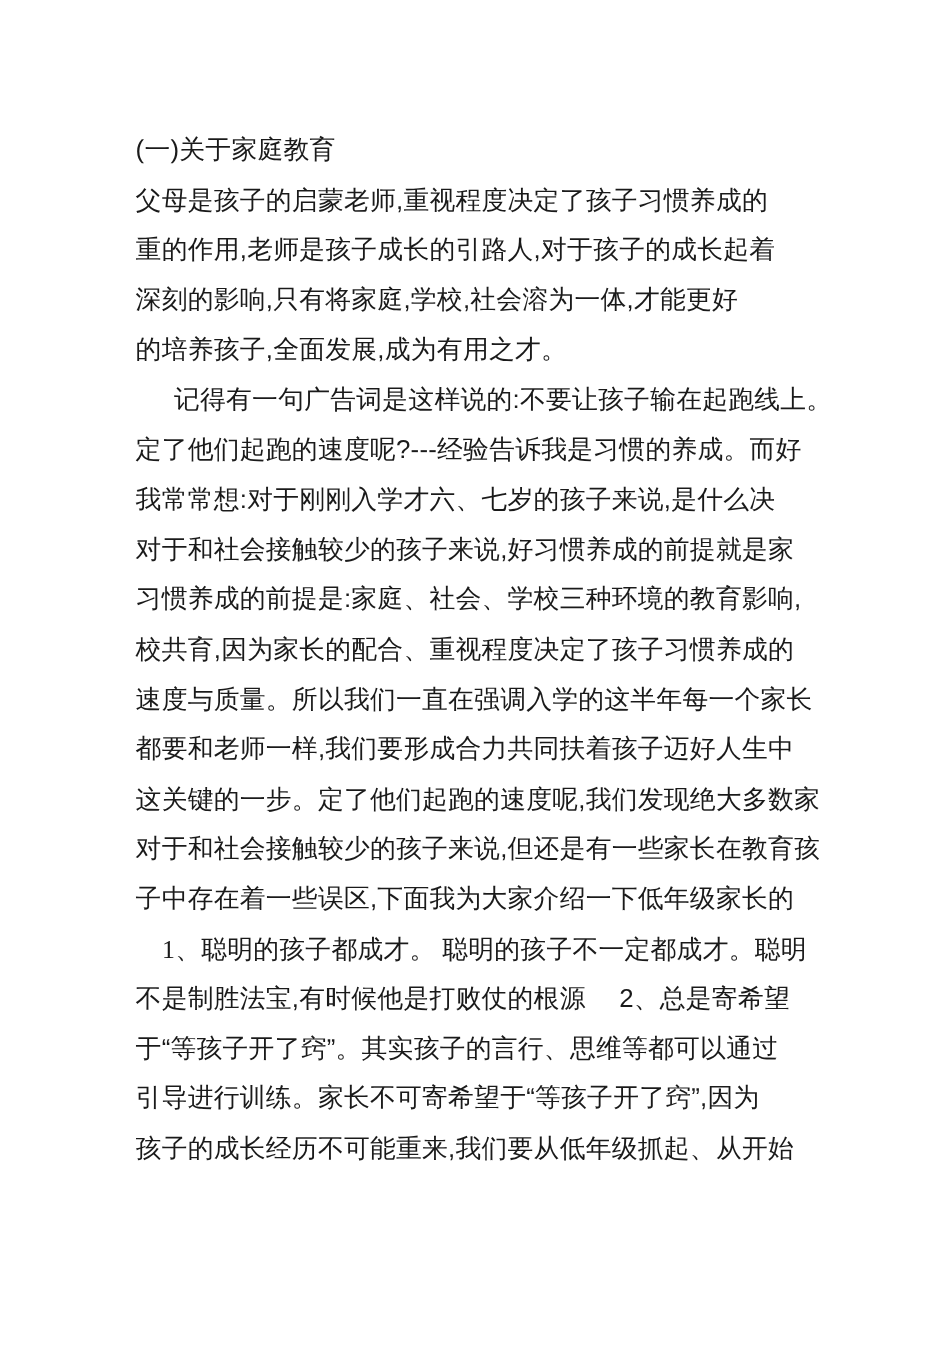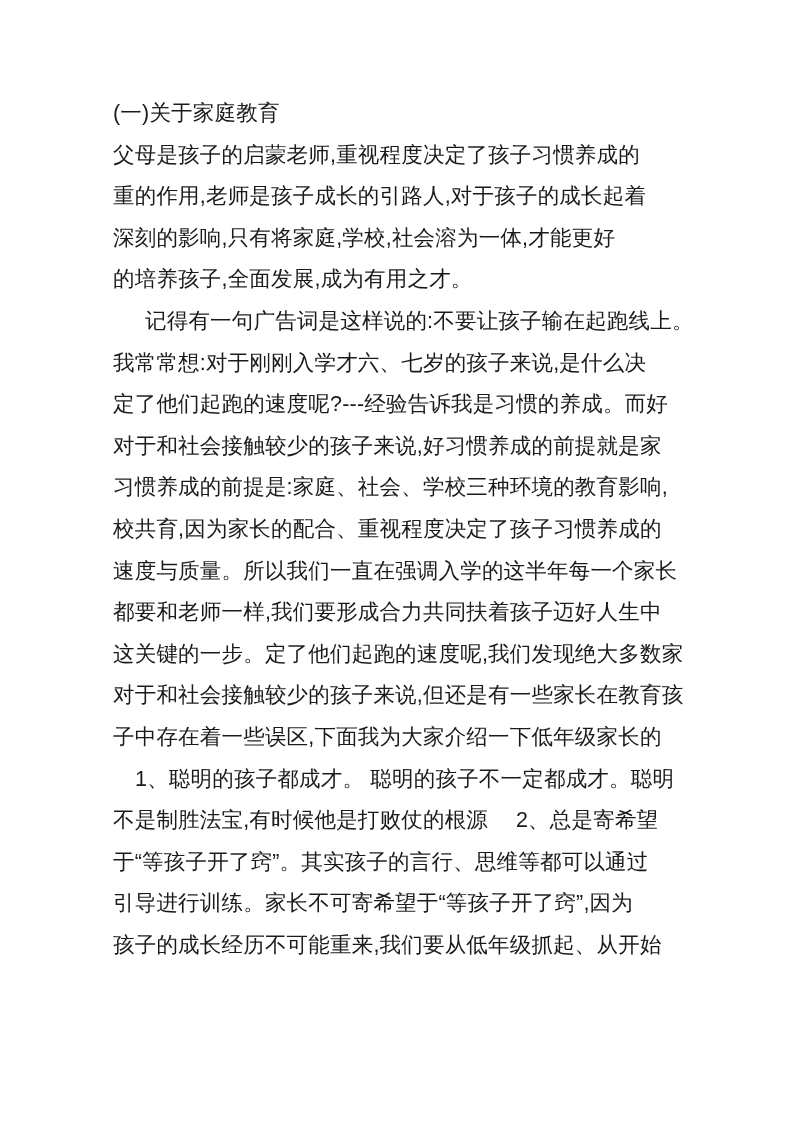--- a/index.html
+++ b/index.html
@@ -18,21 +18,21 @@
     position: absolute;
     left: 0;
     top: 0;
     width: 793px;
     height: 1122px;
     background: #ffffff;
   }
   .doc {
     position: absolute;
     left: 113px;
-    top: 93px;
+    top: 105px;
     width: 572px;
     font-size: 21.5px;
     line-height: 41.6px;
     letter-spacing: 0.2px;
     color: #1a1a1a;
     font-weight: 400;
   }
   .line {
     height: 41.6px;
     white-space: pre;
@@ -43,30 +43,30 @@
 
 <div class="page">
   <div class="doc">
     <div class="line">(一)关于家庭教育</div>
     <div>
         <div class="line">父母是孩子的启蒙老师,重视程度决定了孩子习惯养成的</div>
         <div class="line">重的作用,老师是孩子成长的引路人,对于孩子的成长起着</div>
         <div class="line">深刻的影响,只有将家庭,学校,社会溶为一体,才能更好</div>
         <div class="line">的培养孩子,全面发展,成为有用之才。</div>
         <div class="line" style="padding-left: 32px; text-align: center;">记得有一句广告词是这样说的:不要让孩子输在起跑线上。</div>
+        <div class="line">定了他们起跑的速度呢?---经验告诉我是习惯的养成。而好</div>
         <div class="line">我常常想:对于刚刚入学才六、七岁的孩子来说,是什么决</div>
-        <div class="line">定了他们起跑的速度呢?---经验告诉我是习惯的养成。而好</div>
         <div class="line">对于和社会接触较少的孩子来说,好习惯养成的前提就是家</div>
         <div class="line">习惯养成的前提是:家庭、社会、学校三种环境的教育影响,</div>
         <div class="line">校共育,因为家长的配合、重视程度决定了孩子习惯养成的</div>
         <div class="line">速度与质量。所以我们一直在强调入学的这半年每一个家长</div>
         <div class="line">都要和老师一样,我们要形成合力共同扶着孩子迈好人生中</div>
         <div class="line">这关键的一步。定了他们起跑的速度呢,我们发现绝大多数家</div>
         <div class="line">对于和社会接触较少的孩子来说,但还是有一些家长在教育孩</div>
         <div class="line">子中存在着一些误区,下面我为大家介绍一下低年级家长的</div>
-        <div class="line" style="padding-left: 22px;">1、聪明的孩子都成才。 聪明的孩子不一定都成才。聪明</div>
+        <div class="line" style="padding-left: 22px; font-family: Liberation Serif, serif;">1、聪明的孩子都成才。 聪明的孩子不一定都成才。聪明</div>
         <div class="line">不是制胜法宝,有时候他是打败仗的根源　 2、总是寄希望</div>
         <div class="line">于“等孩子开了窍”。其实孩子的言行、思维等都可以通过</div>
         <div class="line">引导进行训练。家长不可寄希望于“等孩子开了窍”,因为</div>
         <div class="line">孩子的成长经历不可能重来,我们要从低年级抓起、从开始</div>
       </div>
   </div>
 </div>
 
 </body></html>

